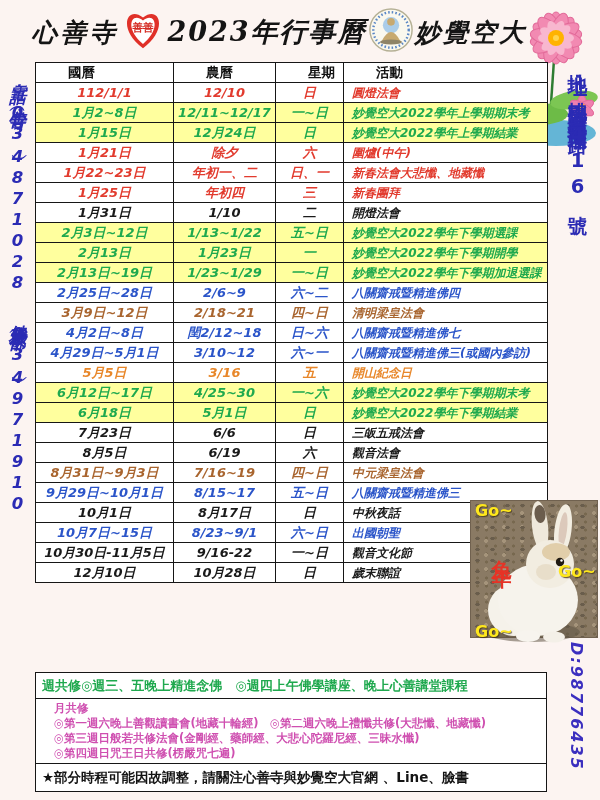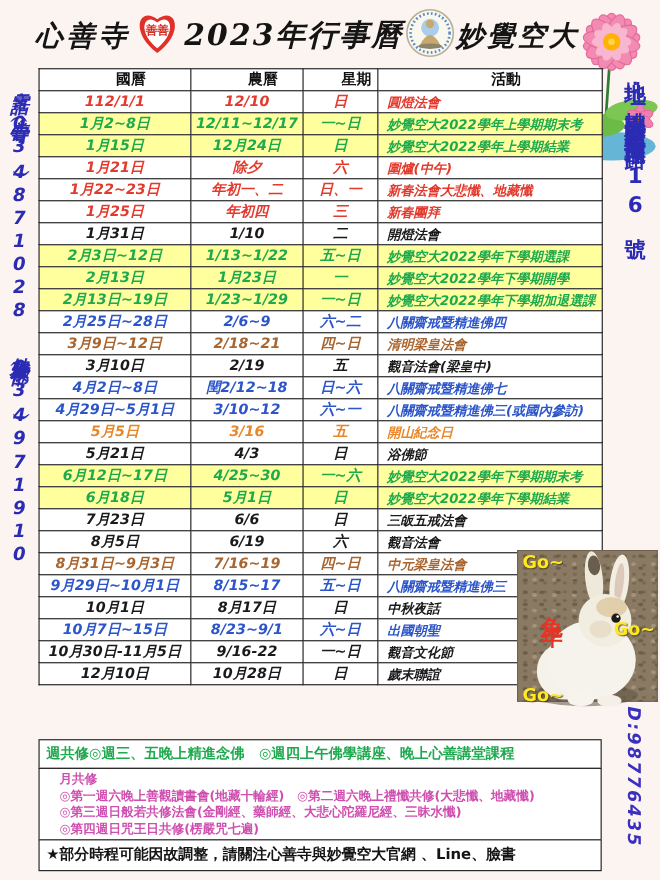--- a/index.html
+++ b/index.html
@@ -17,21 +17,21 @@
   
   .v-upright{writing-mode:vertical-rl;text-orientation:upright;}
   .v-mixed{writing-mode:vertical-rl;text-orientation:mixed;}
   .side-left{position:absolute;left:6px;top:72px;height:545px;color:#2b2bb4;font-weight:bold;font-style:italic;font-size:16.5px;letter-spacing:2px;z-index:3;}
   .side-right{position:absolute;left:564px;top:58px;height:422px;color:#2b2bb4;font-weight:bold;font-size:19.5px;letter-spacing:3px;z-index:3;}
   .side-code{position:absolute;left:567px;top:642px;height:152px;color:#3b2fbf;font-weight:bold;font-style:italic;font-size:16px;letter-spacing:2px;z-index:5;}
 
   
   table.cal{position:absolute;left:35px;top:62px;width:512px;border-collapse:collapse;table-layout:fixed;z-index:2;background:#fff;}
   table.cal th,table.cal td{border:1.6px solid #161616;height:19px;line-height:1;padding:0 3px;white-space:nowrap;overflow:hidden;background:#fff;}
-  table.cal th{font-size:13.5px;font-weight:bold;color:#111;text-align:center;padding-left:32px;}
+  table.cal th{font-size:13.5px;font-weight:bold;color:#111;text-align:left;padding-left:32px;}
   table.cal td{font-size:13px;font-weight:bold;font-style:italic;text-align:center;}
   table.cal td.act{text-align:left;padding-left:8px;font-size:12px;}
   tr.red td{color:#e23b2e;border-radius:10px;}
   tr.black td{color:#1a1a1a;}
   tr.blue td{color:#2b55c9;}
   tr.brown td{color:#a9652f;}
   tr.orange td{color:#e8872a;}
   tr.school td{color:#1fa94e;background:#ffff9e;}
 
   
@@ -216,49 +216,37 @@
           <td>2/6~9</td>
           <td>六~二</td>
           <td class="act">八關齋戒暨精進佛四</td>
         </tr>
         <tr class="brown">
           <td>3月9日~12日</td>
           <td>2/18~21</td>
           <td>四~日</td>
           <td class="act">清明梁皇法會</td>
         </tr>
-        <tr class="black">
-          <td>3月10日</td>
-          <td>2/19</td>
-          <td>五</td>
-          <td class="act">觀音法會(梁皇中)</td>
-        </tr>
         <tr class="blue">
           <td>4月2日~8日</td>
           <td>閏2/12~18</td>
           <td>日~六</td>
           <td class="act">八關齋戒暨精進佛七</td>
         </tr>
         <tr class="blue">
           <td>4月29日~5月1日</td>
           <td>3/10~12</td>
           <td>六~一</td>
           <td class="act">八關齋戒暨精進佛三(或國內參訪)</td>
         </tr>
         <tr class="orange">
           <td>5月5日</td>
           <td>3/16</td>
           <td>五</td>
           <td class="act">開山紀念日</td>
-        </tr>
-        <tr class="black">
-          <td>5月21日</td>
-          <td>4/3</td>
-          <td>日</td>
-          <td class="act">浴佛節</td>
         </tr>
         <tr class="school">
           <td>6月12日~17日</td>
           <td>4/25~30</td>
           <td>一~六</td>
           <td class="act">妙覺空大2022學年下學期期末考</td>
         </tr>
         <tr class="school">
           <td>6月18日</td>
           <td>5月1日</td>

